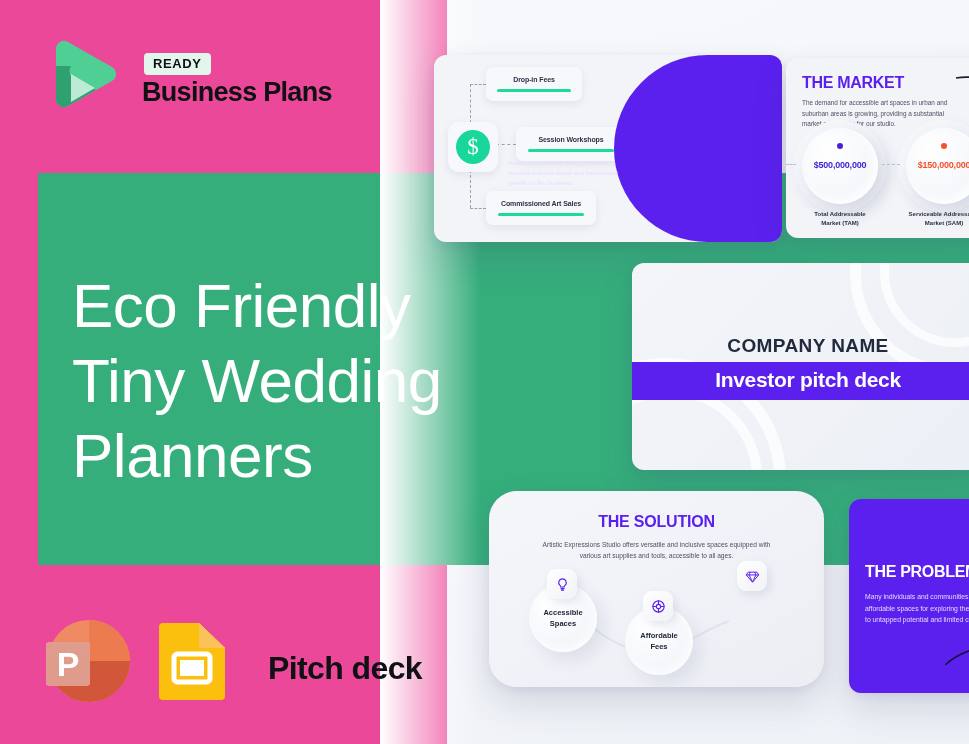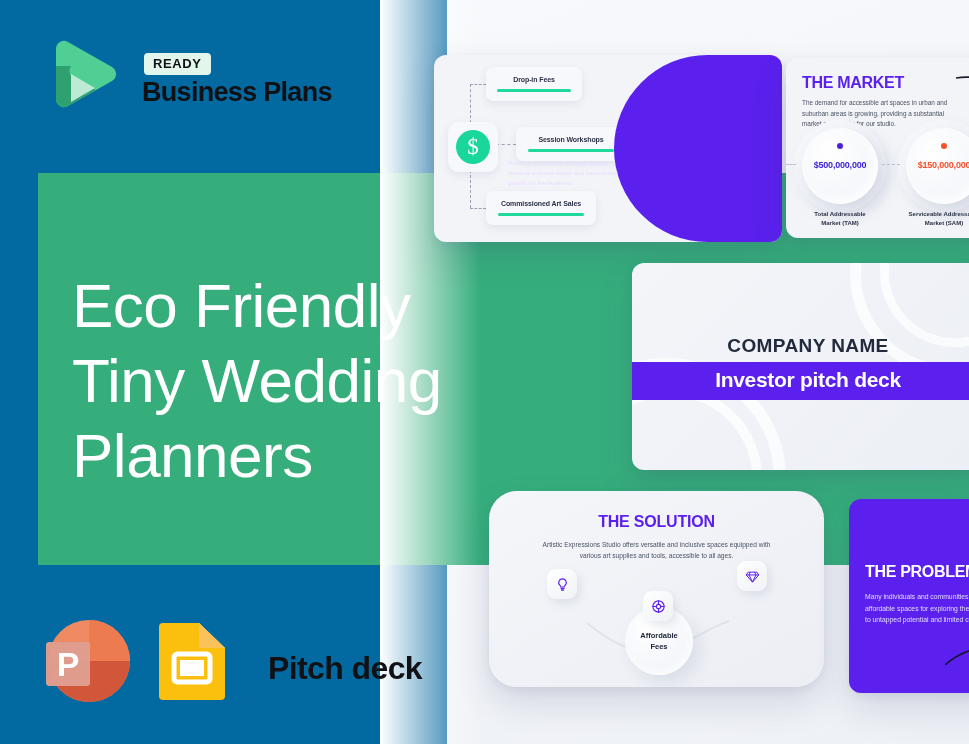--- a/index.html
+++ b/index.html
@@ -3,21 +3,21 @@
 <meta charset="utf-8">
 <title>Ready Business Plans — Pitch deck</title>
 <style>
   * { box-sizing: border-box; margin: 0; padding: 0; }
   html, body {
     width: 969px; height: 744px;
     background: #ffffff;
     font-family: "Liberation Sans", "DejaVu Sans", sans-serif;
     overflow: hidden;
   }
-  #root { position: relative; width: 969px; height: 744px; background: #0369a1; overflow: hidden; }
+  #root { position: relative; width: 969px; height: 744px; background: #ec4899; overflow: hidden; }
 
   
   .backdrop {
     position: absolute; left: 447px; top: 0; width: 522px; height: 744px;
     background: linear-gradient(160deg,#f7f9fc 0%, #f3f5f9 45%, #eef1f6 100%);
   }
   .backdrop-fade {
     position: absolute; left: 380px; top: 0; width: 100px; height: 744px;
     background: linear-gradient(90deg, rgba(255,255,255,1) 0%, rgba(247,249,252,0) 100%);
     z-index: 3;
@@ -270,20 +270,22 @@
   </div>
 
   <div class="slide" id="slide-solution">
     <div class="sl-title">THE SOLUTION</div>
     <div class="sl-body">Artistic Expressions Studio offers versatile and inclusive spaces equipped with various art supplies and tools, accessible to all ages.</div>
 
     <svg class="sl-connect" viewBox="0 0 146 34">
       <path d="M2 4 C34 30, 48 32, 74 30 C100 28, 116 12, 144 2" fill="none" stroke="#dfe3ec" stroke-width="2"></path>
     </svg>
 
+    <div class="sl-bubble" id="sl-b-0" style="white-space:pre-line;">Accessible
+Spaces</div>
     <div class="sl-bubble" id="sl-b-1" style="white-space:pre-line;">Affordable
 Fees</div>
 
     <div class="sl-icon" id="sl-i-0">
       <svg width="15" height="15" viewBox="0 0 24 24" fill="none" stroke="#5b20ee" stroke-width="1.8" stroke-linecap="round">
         <path d="M12 3a6 6 0 0 0-3.6 10.8c.5.4.8 1 .8 1.7v.5h5.6v-.5c0-.7.3-1.3.8-1.7A6 6 0 0 0 12 3Z"></path>
         <path d="M9.6 18.5h4.8M10.4 21h3.2"></path>
       </svg>
     </div>
     <div class="sl-icon" id="sl-i-1">

